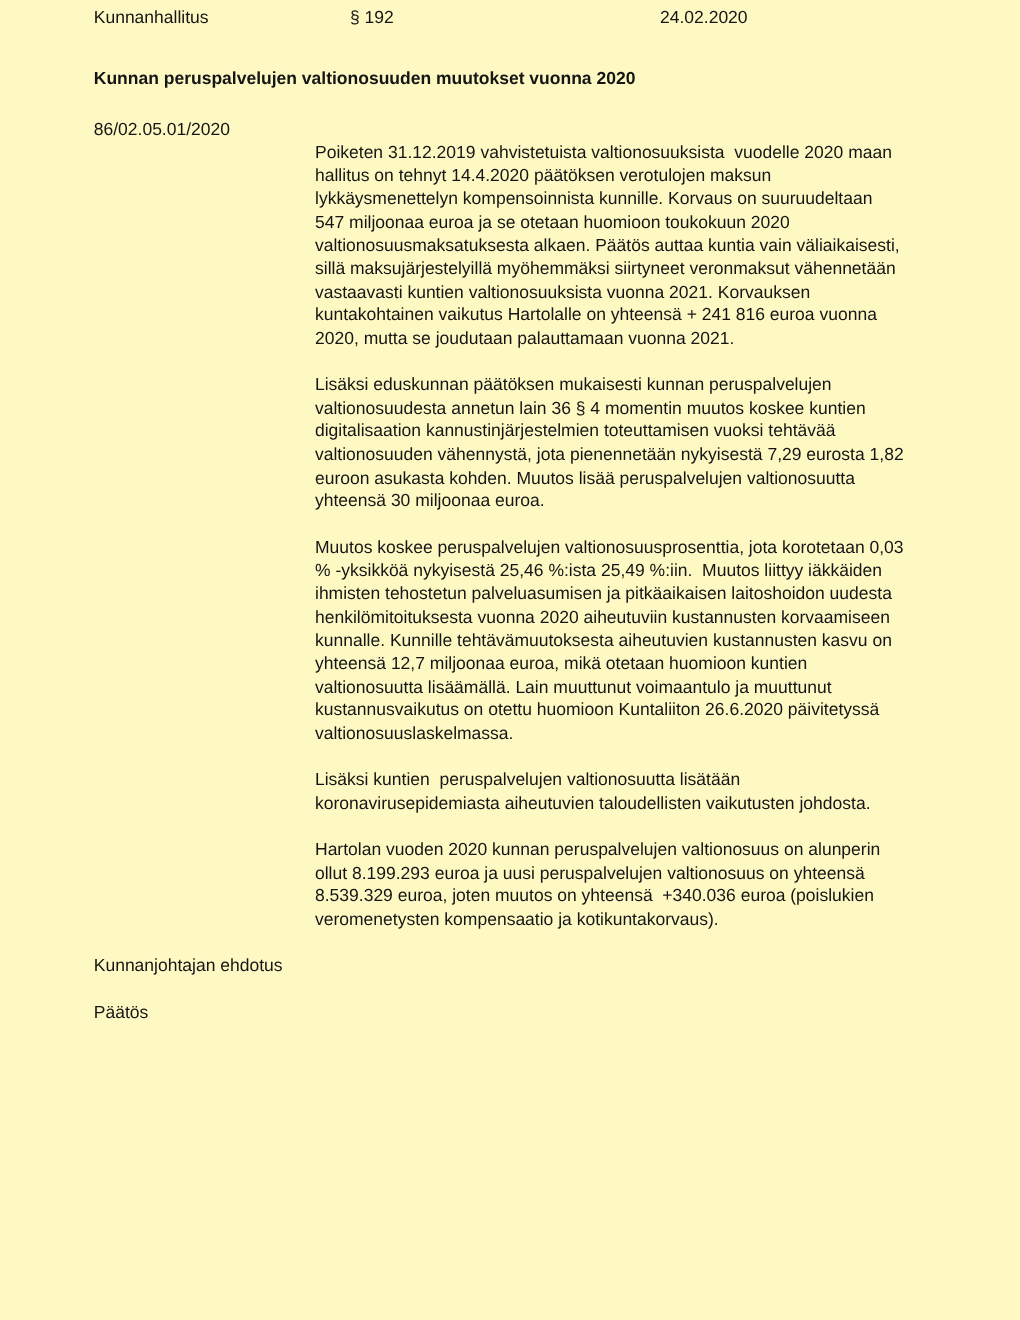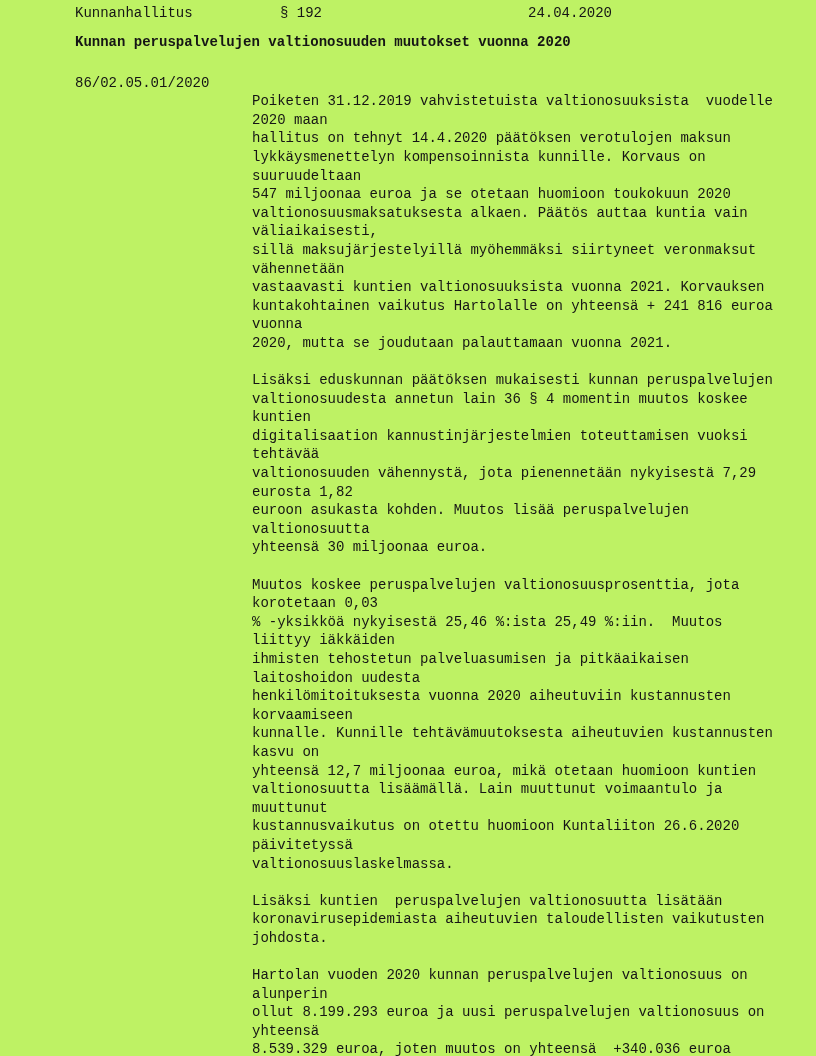--- a/index.html
+++ b/index.html
@@ -3,34 +3,34 @@
 <meta charset="utf-8">
 <title>Kunnanhallitus § 192</title>
 <style>
   html, body { margin: 0; padding: 0; background: #ffffff; }
   .page {
     position: relative;
     width: 816px;
     height: 1056px;
     box-sizing: border-box;
     padding: 4px 0 0 75px;
-    background: #bef264;
+    background: #fef9c3;
     color: #151515;
-    font-family: Liberation Mono, monospace;
+    font-family: Liberation Sans, sans-serif;
     font-size: 14px;
     line-height: 18.6px;
     overflow: hidden;
   }
   .header-row { position: relative; height: 19px; }
   .hdr-committee { position: absolute; left: 0; top: 0; white-space: nowrap; }
   .hdr-section   { position: absolute; left: 205px; top: 0; white-space: nowrap; }
   .hdr-date      { position: absolute; left: 453px; top: 0; white-space: nowrap; }
 
   .doc-title {
-    margin: 10px 0 0 0;
+    margin: 30px 0 0 0;
     font-size: 14px;
     font-weight: bold;
     line-height: 18.6px;
   }
   .diary   { margin-top: 22px; }
   .kh-ref  { margin-top: 21px; }
 
   .body-col {
     margin-left: 177px;
     width: 525px;
@@ -46,21 +46,21 @@
   .row-decision { margin-top: 18.6px; }
 </style>
 </head>
 <body>
 
 <div class="page">
 
   <div class="header-row">
     <span class="hdr-committee">Kunnanhallitus</span>
     <span class="hdr-section">§ 192</span>
-    <span class="hdr-date">24.04.2020</span>
+    <span class="hdr-date">24.02.2020</span>
   </div>
 
   <div class="doc-title">Kunnan peruspalvelujen valtionosuuden muutokset vuonna 2020</div>
 
   <div class="diary">86/02.05.01/2020</div>
 
 
   <div class="body-col">
     <p class="para">Poiketen 31.12.2019 vahvistetuista valtionosuuksista  vuodelle 2020 maan
 hallitus on tehnyt 14.4.2020 päätöksen verotulojen maksun
@@ -92,16 +92,16 @@
 ollut 8.199.293 euroa ja uusi peruspalvelujen valtionosuus on yhteensä
 8.539.329 euroa, joten muutos on yhteensä  +340.036 euroa (poislukien
 veromenetysten kompensaatio ja kotikuntakorvaus).</p>
   </div>
 
   <div class="row">
     <div class="label">Kunnanjohtajan ehdotus</div>
   </div>
 
   <div class="row row-decision">
-    <div class="label">Lisäksi</div>
+    <div class="label">Päätös</div>
   </div>
 
 </div>
 
 </body></html>

